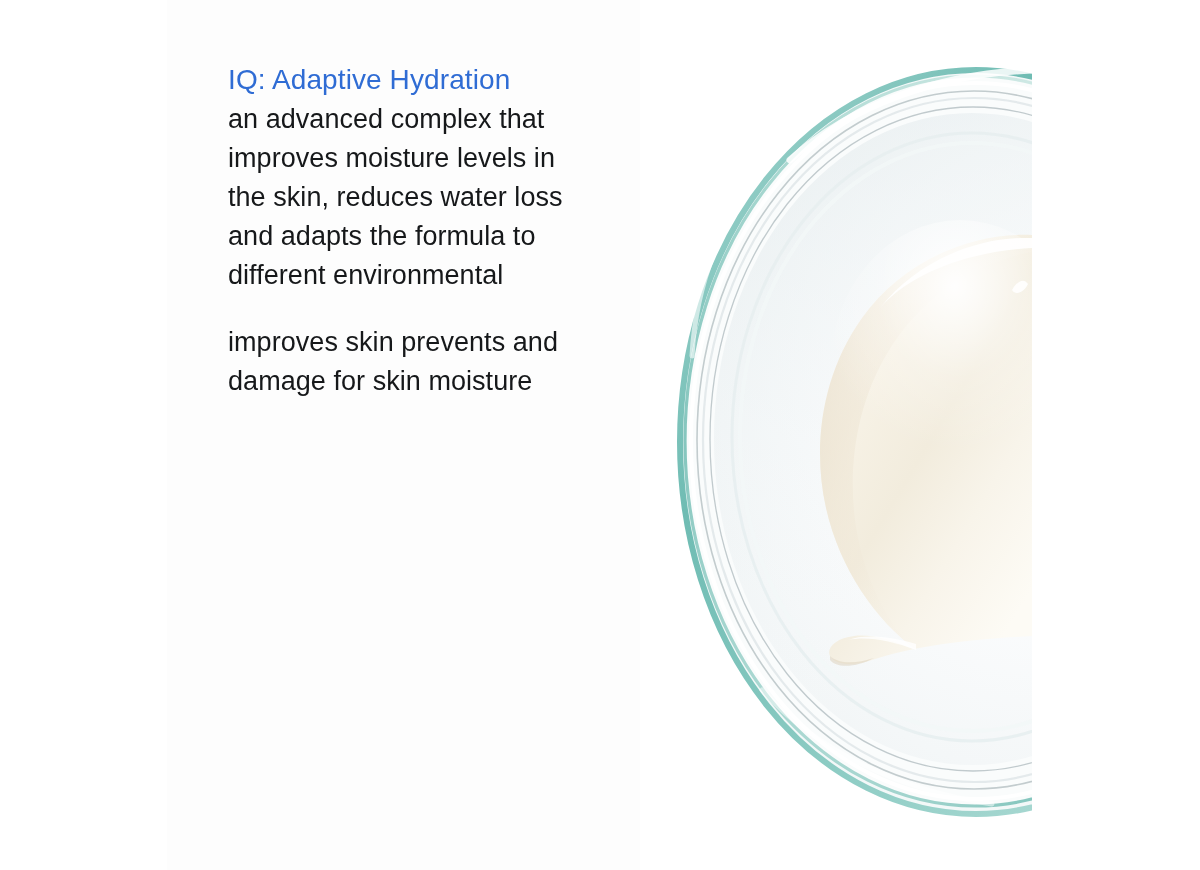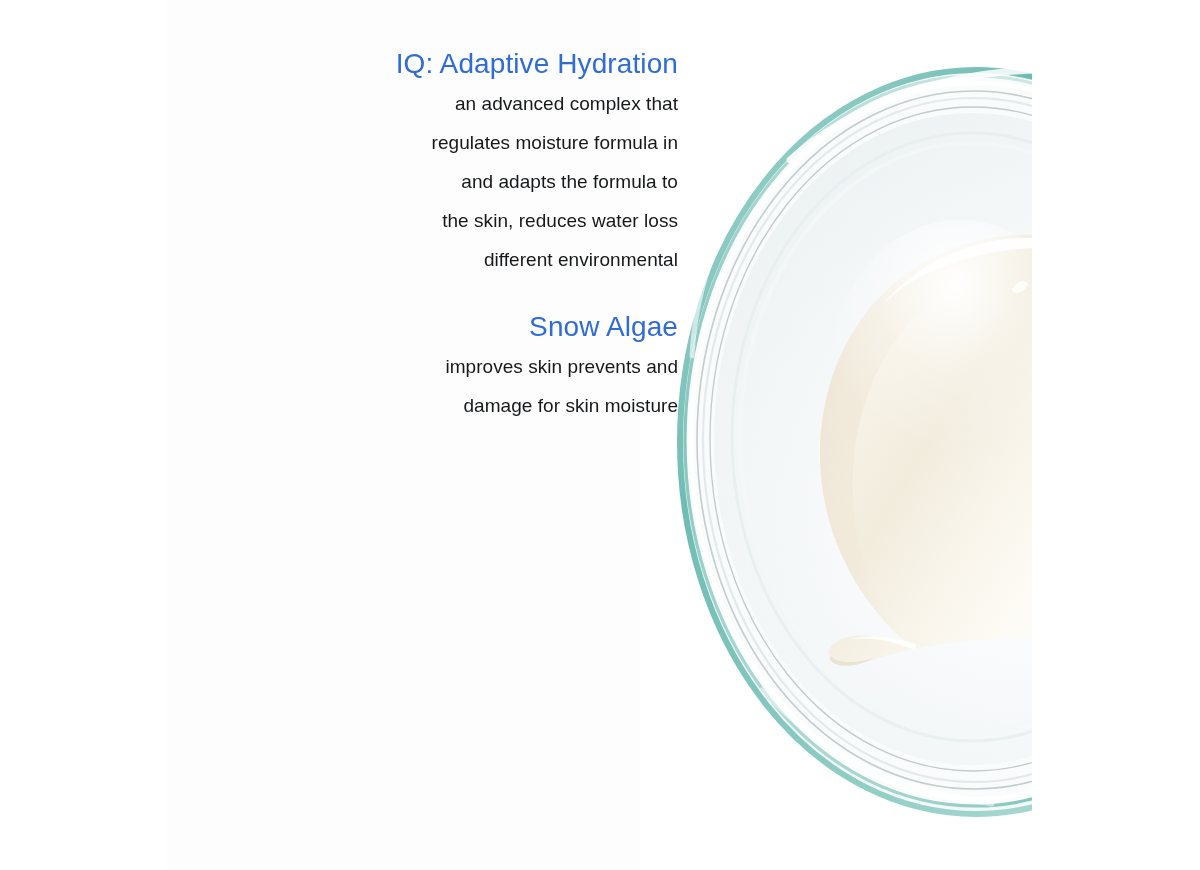--- a/index.html
+++ b/index.html
@@ -30,42 +30,41 @@
     top: 0;
     width: 1033px;
     height: 870px;
     background: #fdfdfd;
   }
 
   
   .text-column {
     position: absolute;
     left: 228px;
-    top: 44px;
+    top: 60px;
     width: 450px;
-    text-align: right;
   }
 
   .block { margin: 0 0 0 0; }
   .block + .block { margin-top: 28px; }
 
   .heading {
     font-family: "Liberation Sans", "DejaVu Sans", sans-serif;
     font-size: 28px;
     line-height: 39px;
     font-weight: 400;
     letter-spacing: 0.1px;
     color: #2f6cd4;
     margin: 0 0 1px 0;
     white-space: nowrap;
   }
 
   .body-text {
     font-family: "Liberation Sans", "DejaVu Sans", sans-serif;
-    font-size: 19px;
+    font-size: 27px;
     line-height: 39px;
     font-weight: 300;
     letter-spacing: 0.05px;
     color: #16181a;
     margin: 0;
   }
   .body-text .ln { display: block; }
 
   
   .photo {
@@ -217,29 +216,28 @@
       </svg>
     </div>
   </div>
 
   <div class="text-column">
 
     <div class="block">
       <h2 class="heading">IQ: Adaptive Hydration</h2>
       <p class="body-text">
         <span class="ln">an advanced complex that</span>
-        <span class="ln">regulates moisture formula in</span>
+        <span class="ln">improves moisture levels in</span>
+        <span class="ln">the skin, reduces water loss</span>
         <span class="ln">and adapts the formula to</span>
-        <span class="ln">the skin, reduces water loss</span>
         <span class="ln">different environmental</span>
       </p>
     </div>
 
     <div class="block">
-      <h2 class="heading">Snow Algae</h2>
       <p class="body-text">
         <span class="ln">improves skin prevents and</span>
         <span class="ln">damage for skin moisture</span>
       </p>
     </div>
 
   </div>
 
 </div>
 

